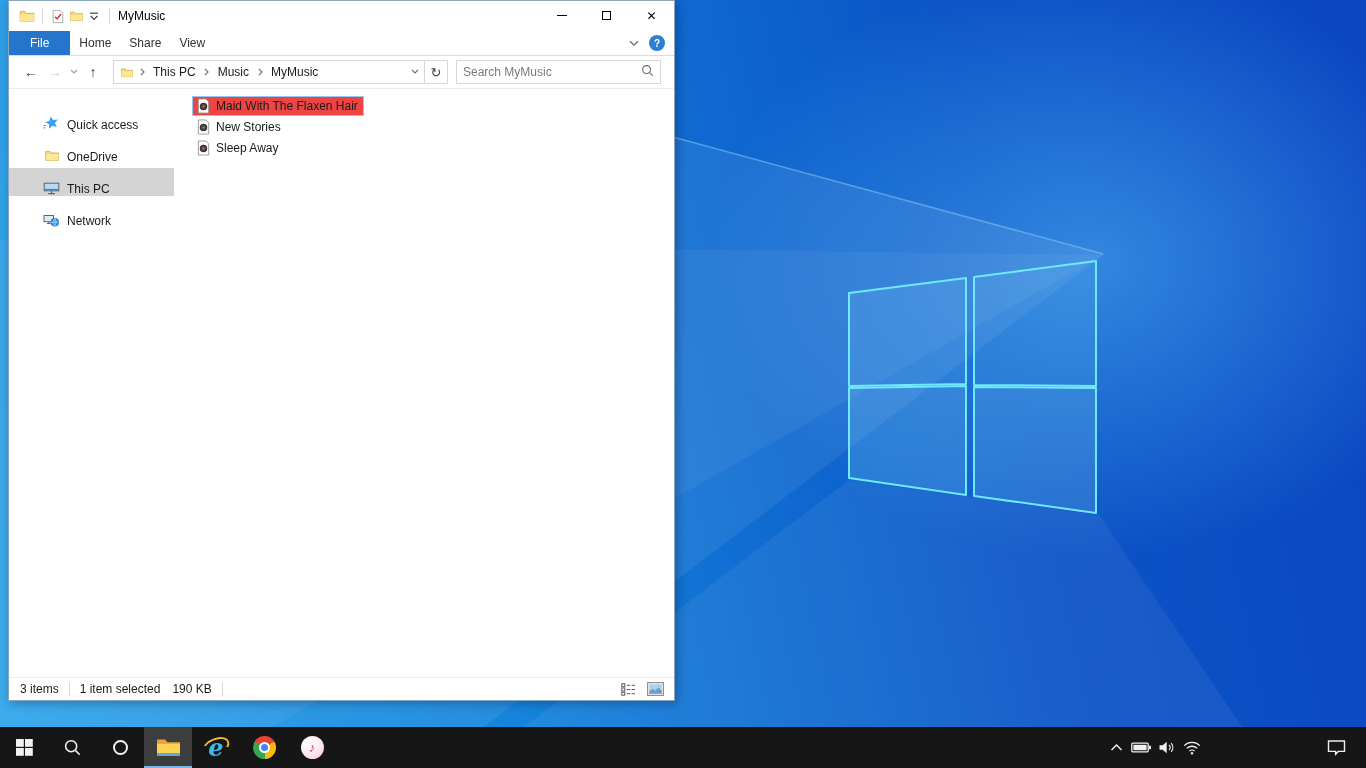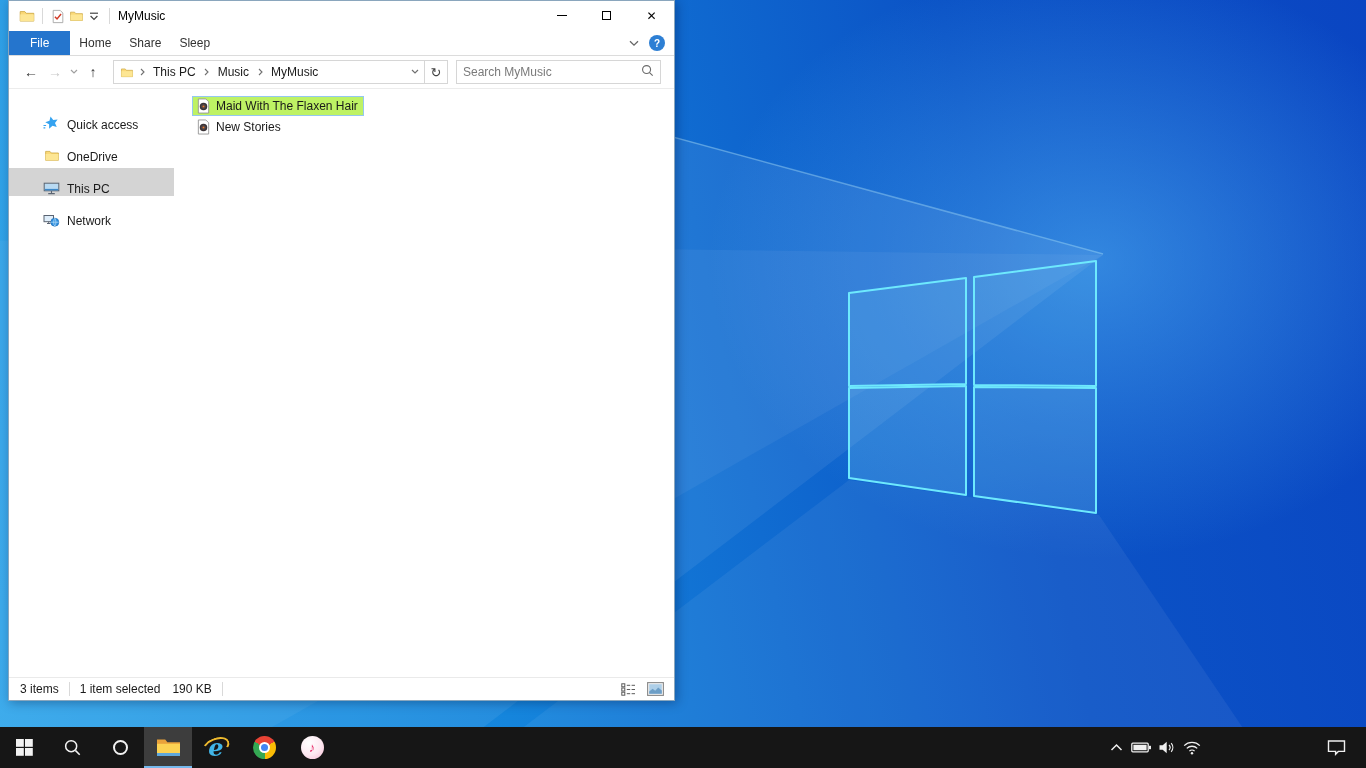--- a/index.html
+++ b/index.html
@@ -52,21 +52,21 @@
   .body { flex:1; display:flex; overflow:hidden; }
   .sidebar { width:165px; flex:0 0 auto; padding-top:15px; }
   .side-row { height:28px; margin-bottom:4px; display:flex; align-items:flex-end; padding-left:34px; }
   .side-row.selected { background:#d4d4d4; }
   .side-row .lbl { margin-left:7px; }
   .side-ic { width:17px; height:17px; display:flex; align-items:center; justify-content:center; }
 
   .filelist { flex:1; padding-top:6px; padding-left:18px; }
   .file-row { height:21px; display:flex; align-items:center; }
   .file-item { display:inline-flex; align-items:center; height:20px; padding:0 5px 0 2px; border:1px solid transparent; }
-  .file-item.selected { background:#bef264; border-color:#94c8f0; }
+  .file-item.selected { background:#ef4444; border-color:#94c8f0; }
   .file-ic { width:16px; height:16px; margin-right:5px; display:flex; align-items:center; justify-content:center; }
 
   .statusbar { height:23px; flex:0 0 auto; border-top:1px solid #eaeaea; display:flex; align-items:center; padding:0 10px 0 11px; }
   .st-sep { width:1px; height:14px; background:#d9d9d9; margin:0 10px; }
   .st-size { margin-left:12px; }
   .views { margin-left:auto; display:flex; align-items:center; gap:9px; }
   .view-btn { display:flex; align-items:center; justify-content:center; width:18px; height:18px; }
 
   
   .taskbar { position:absolute; left:0; right:0; bottom:0; height:41px; background:#161616; display:flex; align-items:center; z-index:5; }
@@ -147,21 +147,21 @@
         <div class="cap-btn">
             <span class="close-glyph">✕</span>
           </div>
       </div>
     </div>
 
     <div class="tabs">
       <div class="tab file">File</div>
       <div class="tab">Home</div>
       <div class="tab">Share</div>
-      <div class="tab">Sleep</div>
+      <div class="tab">View</div>
       <div class="ribbon-right">
         <span>
           <svg width="10" height="7" viewBox="0 0 10 7">
               <path d="M1 1.2l4 4 4-4" fill="none" stroke="#666" stroke-width="1.3"></path>
             </svg>
         </span>
         <span class="help-btn">?</span>
       </div>
     </div>
 
@@ -283,20 +283,33 @@
           <span class="file-item">
             <span class="file-ic">
               <svg width="15" height="16" viewBox="0 0 16 17">
                   <path d="M2.5 1h8l3 3v12h-11z" fill="#fff" stroke="#8f8f8f" stroke-width=".9"></path>
                   <circle cx="8" cy="9" r="4" fill="#3a3336"></circle>
                   <circle cx="8" cy="9" r="2" fill="none" stroke="#6b5f63" stroke-width=".6"></circle>
                   <circle cx="8" cy="9" r="1.1" fill="#ef7d30"></circle>
                 </svg>
             </span>
             <span>New Stories</span>
+          </span>
+        </div>
+        <div class="file-row">
+          <span class="file-item">
+            <span class="file-ic">
+              <svg width="15" height="16" viewBox="0 0 16 17">
+                  <path d="M2.5 1h8l3 3v12h-11z" fill="#fff" stroke="#8f8f8f" stroke-width=".9"></path>
+                  <circle cx="8" cy="9" r="4" fill="#3a3336"></circle>
+                  <circle cx="8" cy="9" r="2" fill="none" stroke="#6b5f63" stroke-width=".6"></circle>
+                  <circle cx="8" cy="9" r="1.1" fill="#ef7d30"></circle>
+                </svg>
+            </span>
+            <span>Sleep Away</span>
           </span>
         </div>
       </div>
     </div>
 
     <div class="statusbar">
       <span>3 items</span>
       <span class="st-sep"></span>
       <span>1 item selected</span>
       <span class="st-size">190 KB</span>

